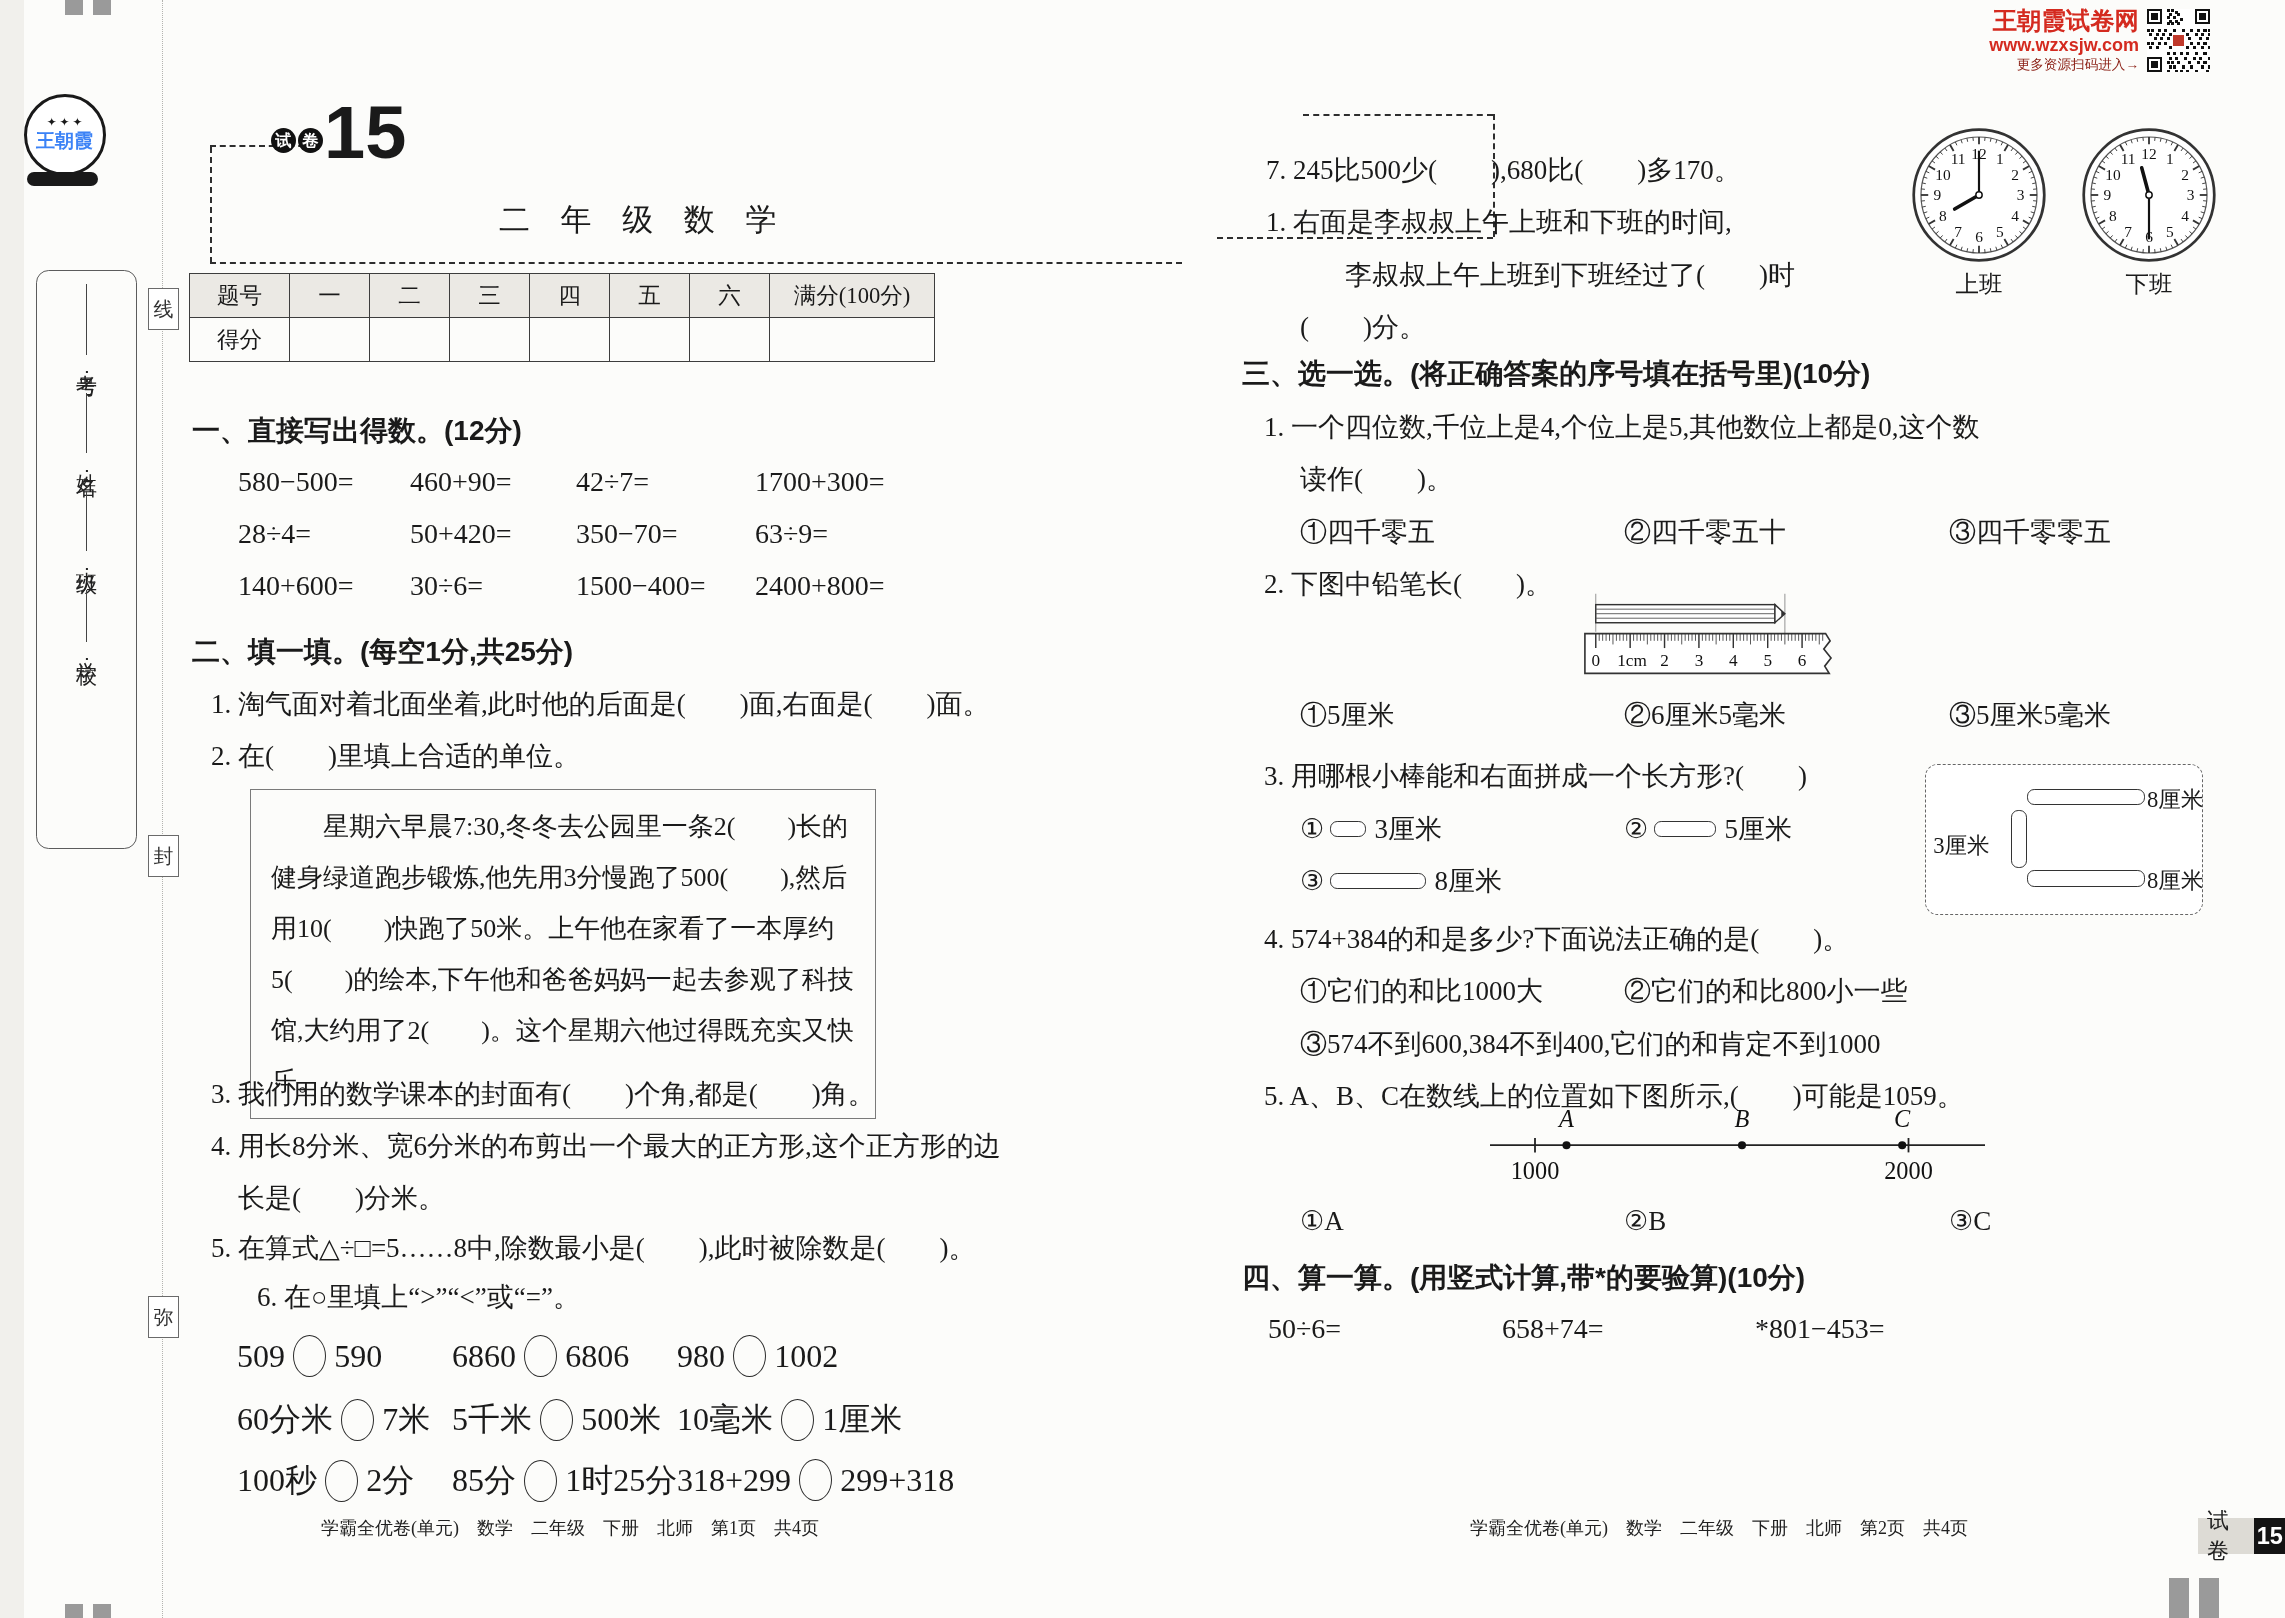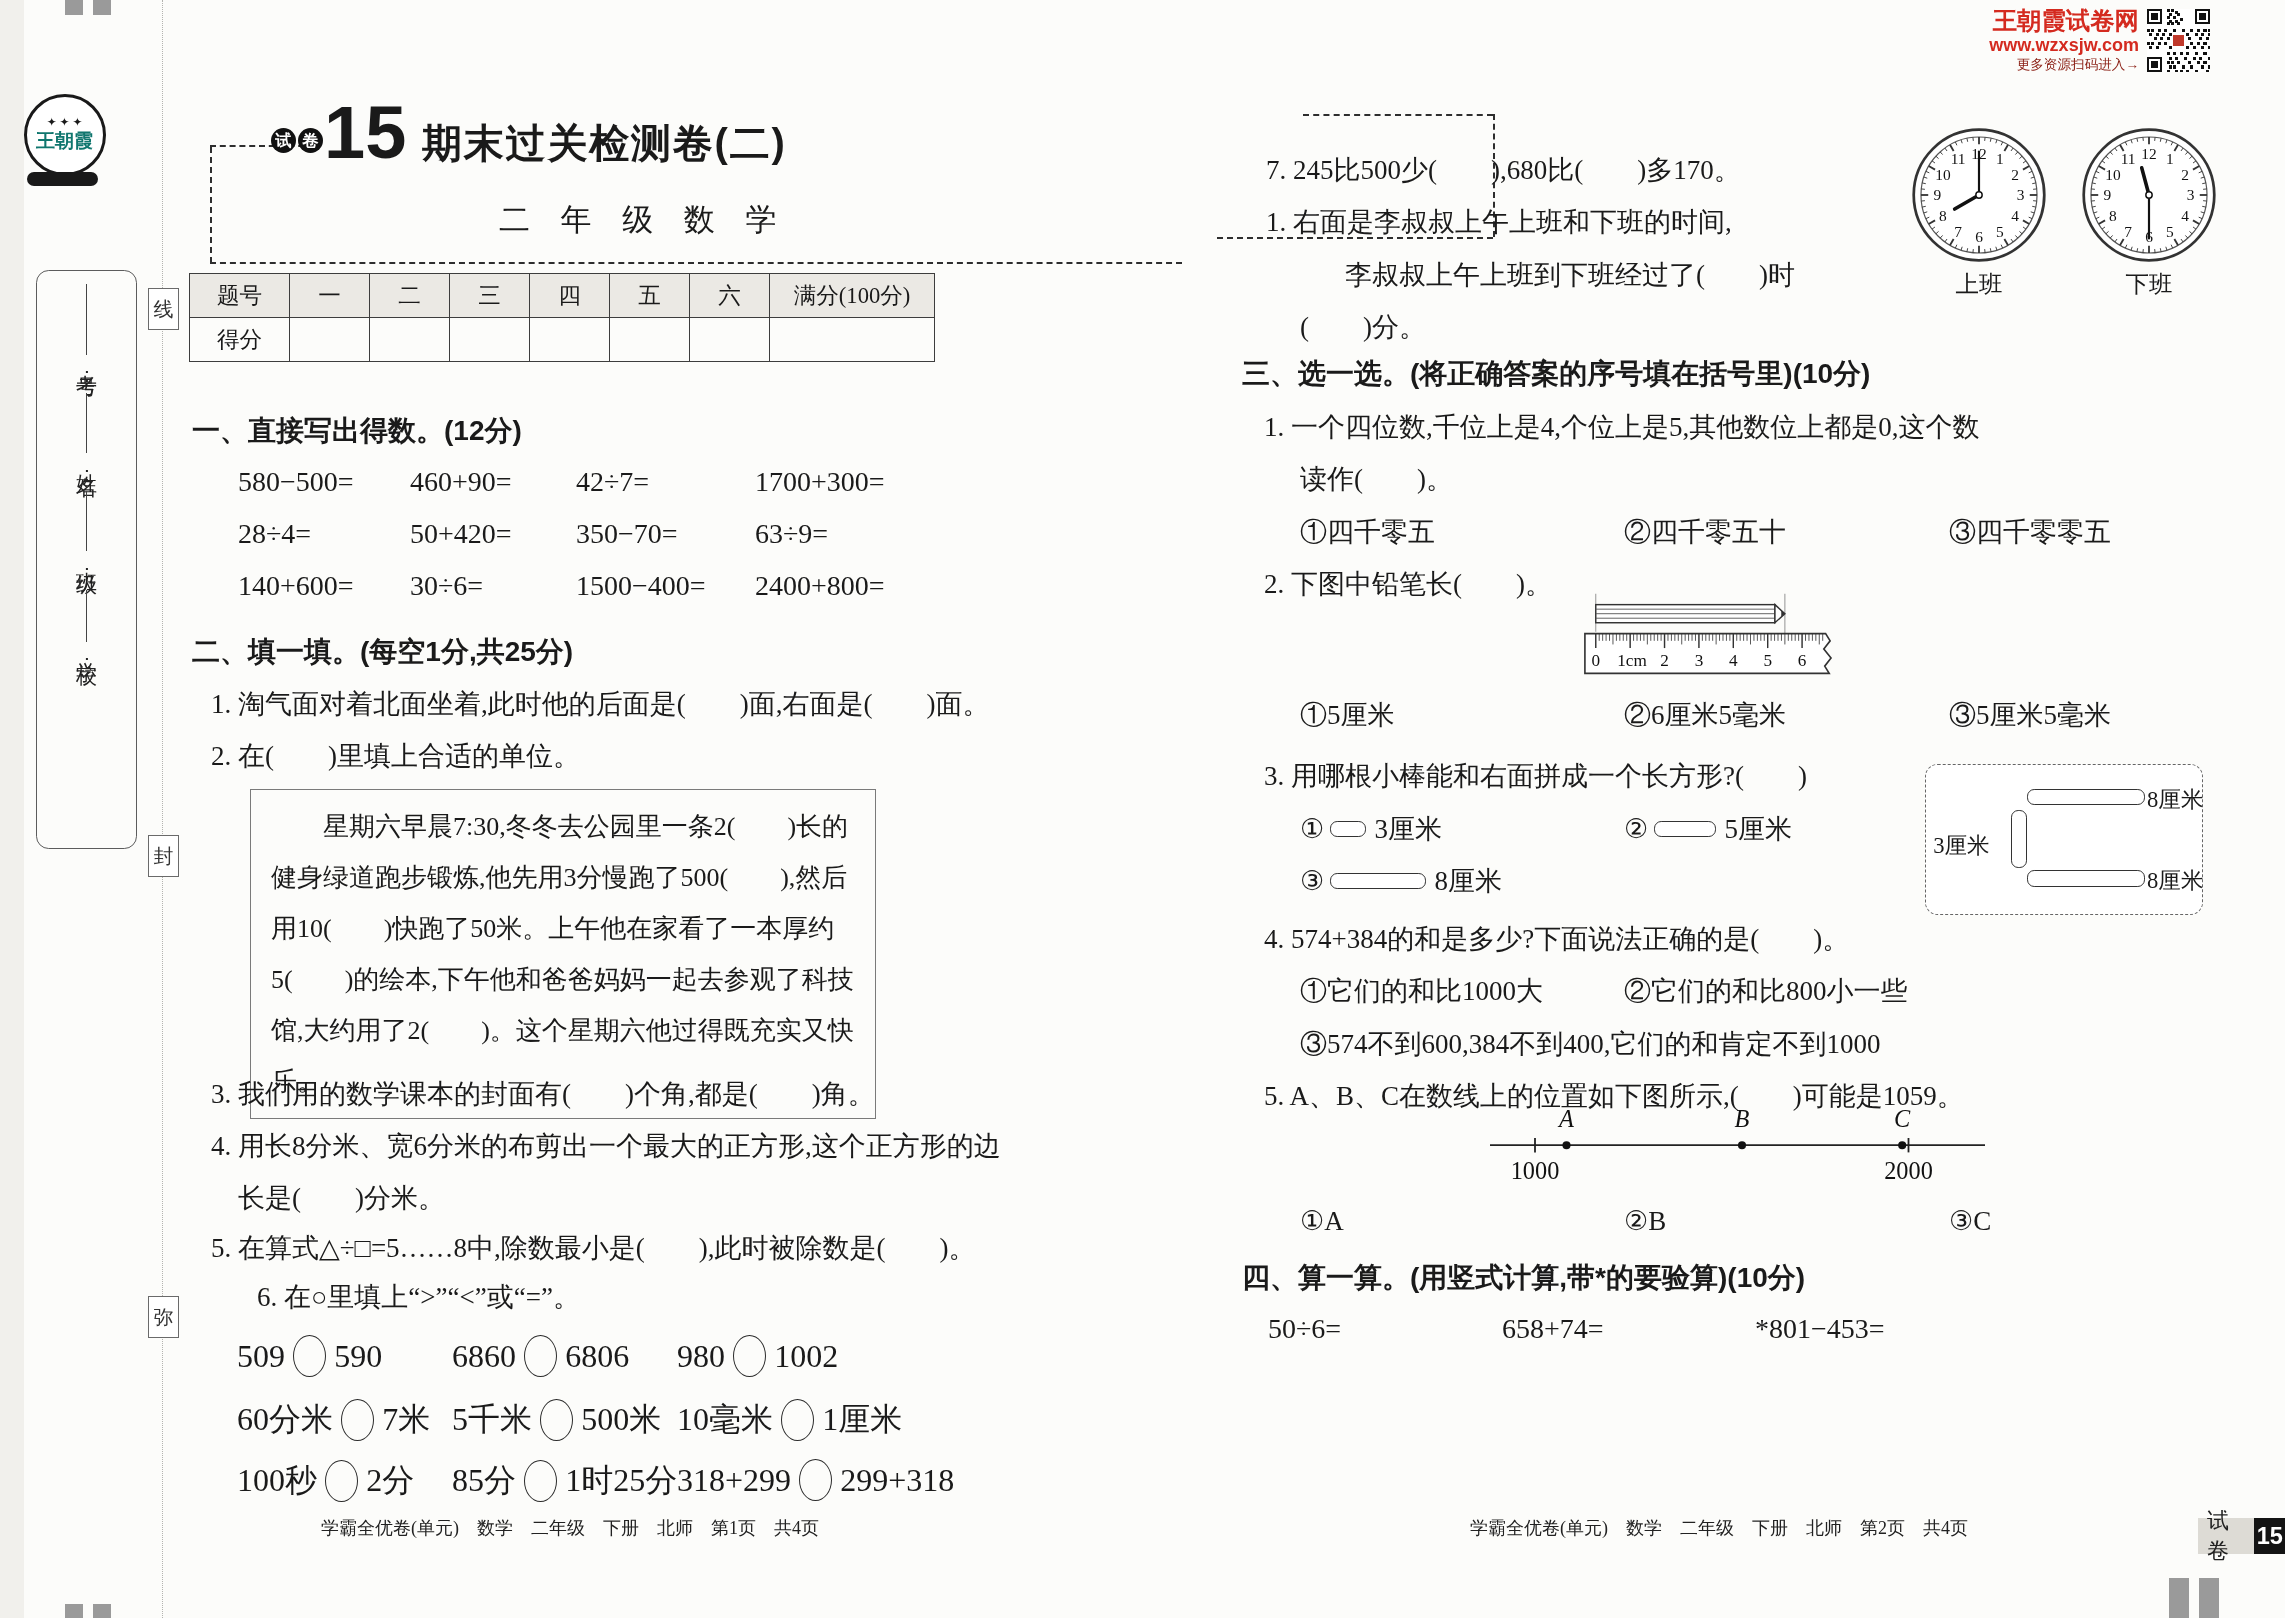--- a/index.html
+++ b/index.html
@@ -14,21 +14,21 @@
             display:flex;align-items:center;justify-content:center;font-size:20px;color:#333;}
   .side-rect{left:36px;top:270px;width:101px;height:579px;border:1.8px solid #5c5c5c;border-radius:12.7px;
              display:flex;flex-direction:column;align-items:center;justify-content:flex-start;padding-top:12.7px;box-sizing:border-box;}
   .side-line{border-left:1.8px solid #444;width:0;}
   .side-label{writing-mode:vertical-lr;text-orientation:upright;font-family:"Liberation Sans",sans-serif;
               font-size:21px;letter-spacing:2.7px;color:#222;margin:3.6px 0;}
   
   .stamp{left:23.5px;top:94px;width:76px;height:76px;border-radius:50%;border:3.6px solid #191919;background:#fff;
          display:flex;flex-direction:column;align-items:center;justify-content:center;}
   .stamp .star{font-size:11.8px;line-height:11px;color:#191919;}
-  .stamp .name{font-weight:bold;font-size:19px;font-family:"Liberation Sans",sans-serif;color:#0f766e;}
+  .stamp .name{font-weight:bold;font-size:19px;font-family:"Liberation Sans",sans-serif;color:#3b82f6;}
   .stamp-banner{left:27px;top:172px;width:71px;height:13.6px;background:#191919;border-radius:7.2px;}
   
   .brand{right:147px;top:7.2px;width:208px;text-align:right;font-family:"Liberation Sans",sans-serif;}
   .brand .bname{font-size:24.4px;font-weight:bold;color:#d42a1f;line-height:27px;}
   .brand .burl{font-size:18px;font-weight:bold;color:#d42a1f;line-height:22px;}
   .brand .btag{font-size:13.6px;color:#8a1d12;line-height:18px;}
   
   .badge-circle{display:inline-flex;width:25px;height:25px;border-radius:50%;background:#111;color:#fff;
                 align-items:center;justify-content:center;font-size:16.3px;font-family:"Liberation Sans",sans-serif;font-weight:bold;margin-right:1.8px;}
   .big-num{font-family:"Liberation Sans",sans-serif;font-weight:bold;font-size:74px;line-height:74px;}
@@ -202,21 +202,20 @@
   <div class="abs dash-v" style="left:210px;top:147px;height:116px;"></div>
   <div class="abs dash-h" style="left:210px;top:262px;width:972px;"></div>
   <div class="abs dash-h" style="left:1303px;top:114px;width:190px;"></div>
   <div class="abs dash-v" style="left:1493px;top:114px;height:123px;"></div>
   <div class="abs dash-h" style="left:1217px;top:237px;width:276px;"></div>
 
   <div class="abs" style="left:271px;top:128px;">
     <span class="badge-circle">试</span><span class="badge-circle">卷</span>
   </div>
   <div class="abs big-num" style="left:324px;top:96px;">15</div>
-  <div class="abs main-title" style="left:422px;top:116px;">期末过关检测卷(二)</div>
   <div class="abs sub-title" style="left:499px;top:199px;">二 年 级 数 学</div>
 
   <div class="abs" style="left:189px;top:273px;">
     <table class="score">
       <colgroup>
           <col style="width:100px">
           <col style="width:80px">
           <col style="width:80px">
           <col style="width:80px">
           <col style="width:80px">

